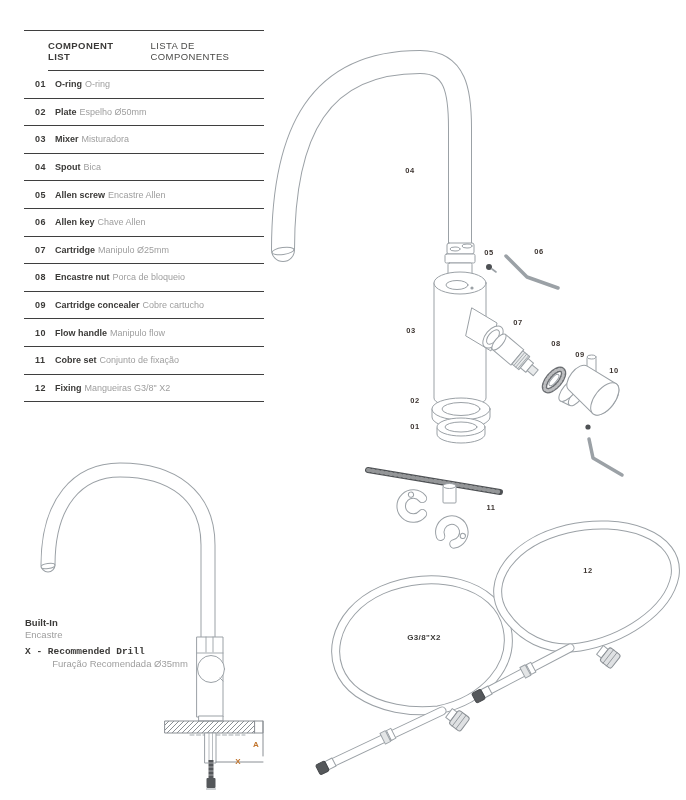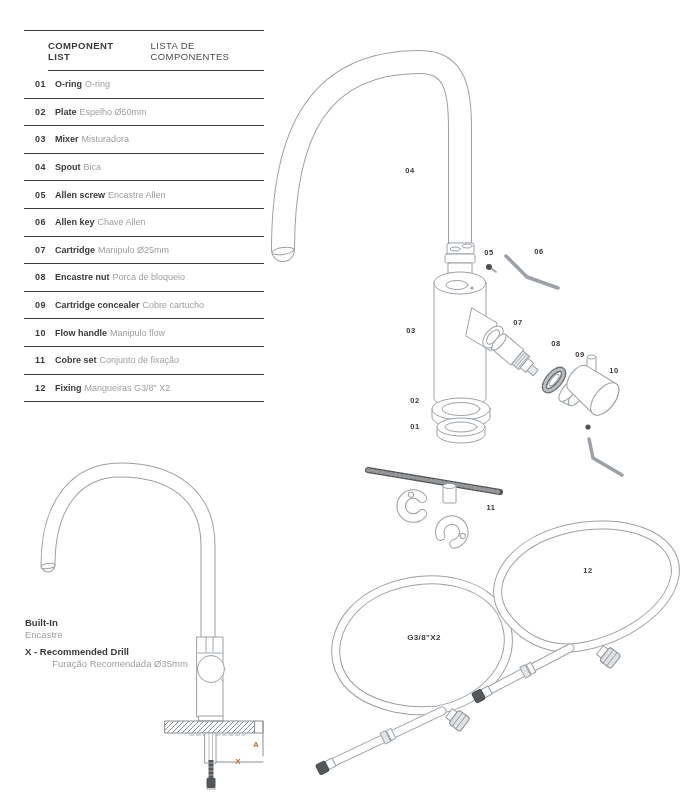--- a/index.html
+++ b/index.html
@@ -15,21 +15,21 @@
   .cl-row{height:26.6px;display:flex;align-items:center;border-bottom:1px solid #3f3f3f;padding-left:11px;}
   .cl-num{width:20px;font-size:9px;font-weight:bold;letter-spacing:.4px;flex:0 0 auto;}
   .cl-name{font-size:9px;}
   .cl-en{font-weight:bold;color:#3b3a38;}
   .cl-pt{font-weight:normal;color:#9e9e9e;margin-left:3px;}
   
   .bi-block{position:absolute;left:25px;top:593px;width:190px;margin-top:24px;}
   .bi-title{font-size:9.5px;font-weight:bold;line-height:12px;}
   .bi-sub{font-size:9.5px;color:#9e9e9e;line-height:12px;}
   .bi-dim-a{font-size:9.5px;font-weight:bold;line-height:12px;margin-top:23px;}
-  .bi-dim-x{font-size:9.5px;font-weight:bold;line-height:12px;margin-top:5px;}
+  .bi-dim-x{font-size:9.5px;font-weight:bold;line-height:12px;margin-top:5px;font-family:Liberation Mono, monospace;}
   .bi-dim-x-pt{font-size:9.5px;color:#9e9e9e;line-height:12px;text-align:center;}
   
   .co{position:absolute;transform:translate(-50%,-50%);font-size:7.5px;font-weight:bold;
       letter-spacing:.6px;color:#3d3531;white-space:nowrap;}
   .hose-mark{position:absolute;transform:translate(-50%,-50%);font-size:8px;font-weight:bold;
       letter-spacing:.4px;color:#3b3a38;white-space:nowrap;}
   .dim-label{position:absolute;transform:translate(-50%,-50%);font-size:8px;font-weight:bold;color:#c2762f;}
   svg{position:absolute;}
 </style>
 </head>

